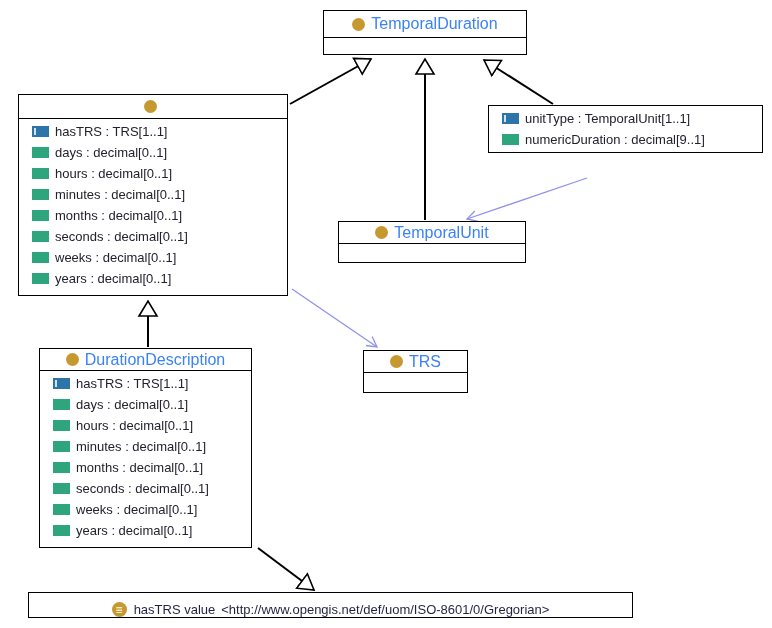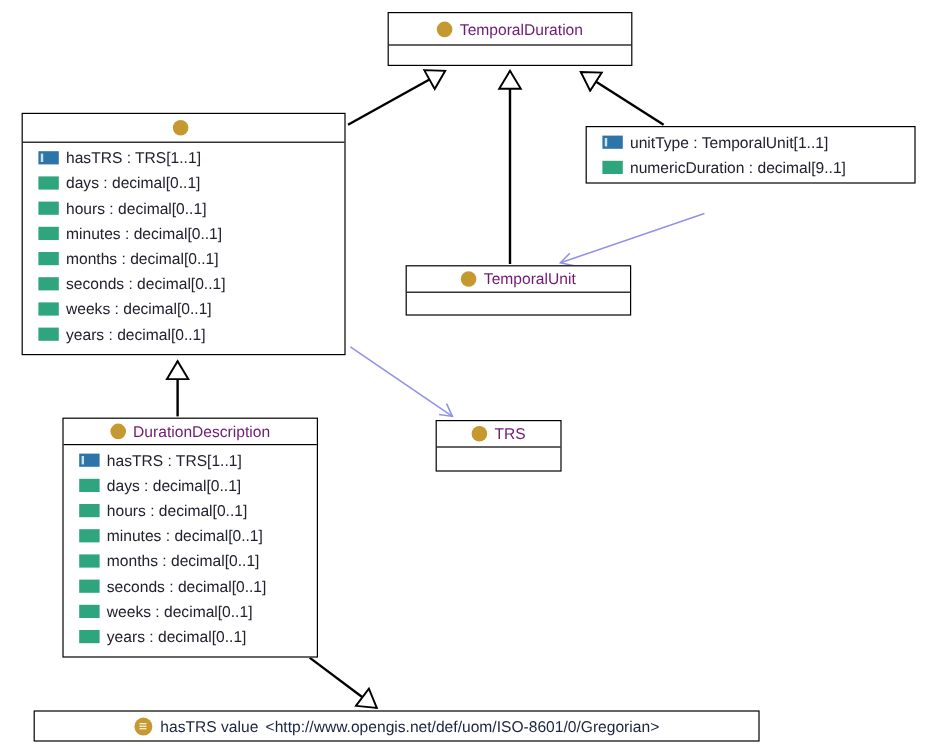--- a/index.html
+++ b/index.html
@@ -10,42 +10,42 @@
   .edges{position:absolute;left:0;top:0;width:772px;height:628px;}
   .edge-inherit{stroke:#000;stroke-width:2;}
   .edge-assoc{stroke:#9191ec;stroke-width:1.3;}
 
   .uml-class{
     position:absolute;background:#ffffff;border:1px solid #000;box-sizing:border-box;
   }
   .cls-header{
     display:flex;align-items:center;justify-content:center;
     border-bottom:1px solid #000;box-sizing:content-box;
-    font-size:13px;color:#701a75;white-space:nowrap;
+    font-size:16px;color:#3b82f6;white-space:nowrap;
   }
   .icon-class{
     width:13px;height:13px;border-radius:50%;background:#c5992f;
     display:inline-block;margin-right:6px;flex:0 0 auto;
   }
   .cls-body-empty{width:100%;}
   .attrs{padding:2px 0 6px 0;}
   .attr-row{
     display:flex;align-items:center;height:21px;padding-left:13px;
     font-size:13px;color:#21222e;white-space:nowrap;
   }
   .ic{width:17px;height:11px;margin-right:6px;flex:0 0 auto;position:relative;}
   .ic.obj{background:#2d74a9;}
   .ic.obj::before{
     content:"";position:absolute;left:2px;top:2px;width:2px;height:7px;background:#cfe3f2;
   }
   .ic.dat{background:#2ea57c;}
 
   .annotation-box{
     position:absolute;background:#fff;border:1px solid #000;box-sizing:border-box;
-    display:flex;align-items:center;justify-content:center;
+    display:flex;align-items:flex-end;justify-content:center;
     font-size:13px;color:#1d2440;white-space:nowrap;
   }
   .icon-restriction{
     width:15px;height:15px;border-radius:50%;background:#c5992f;color:#ffffff;
     display:inline-flex;align-items:center;justify-content:center;
     font-size:12px;font-weight:bold;margin-right:7px;flex:0 0 auto;line-height:1;
   }
   .icon-restriction::after{content:"\2261";}
   .annotation-label{margin-right:6px;}
 </style>
@@ -134,21 +134,21 @@
   </div>
 
   <div class="uml-class" style="left:338px;top:221px;width:188px;">
     <div class="cls-header" style="height:21px;">
       <span class="icon-class"></span>
       <span>TemporalUnit</span>
     </div>
     <div class="cls-body-empty" style="height:18px;"></div>
   </div>
 
-  <div class="uml-class" style="left:52px;top:348px;width:213px;">
+  <div class="uml-class" style="left:39px;top:348px;width:213px;">
     <div class="cls-header" style="height:21px;">
       <span class="icon-class"></span>
       <span>DurationDescription</span>
     </div>
     <div class="attrs">
       <div class="attr-row">
         <span class="ic obj"></span>
         <span>hasTRS : TRS[1..1]</span>
       </div>
       <div class="attr-row">

